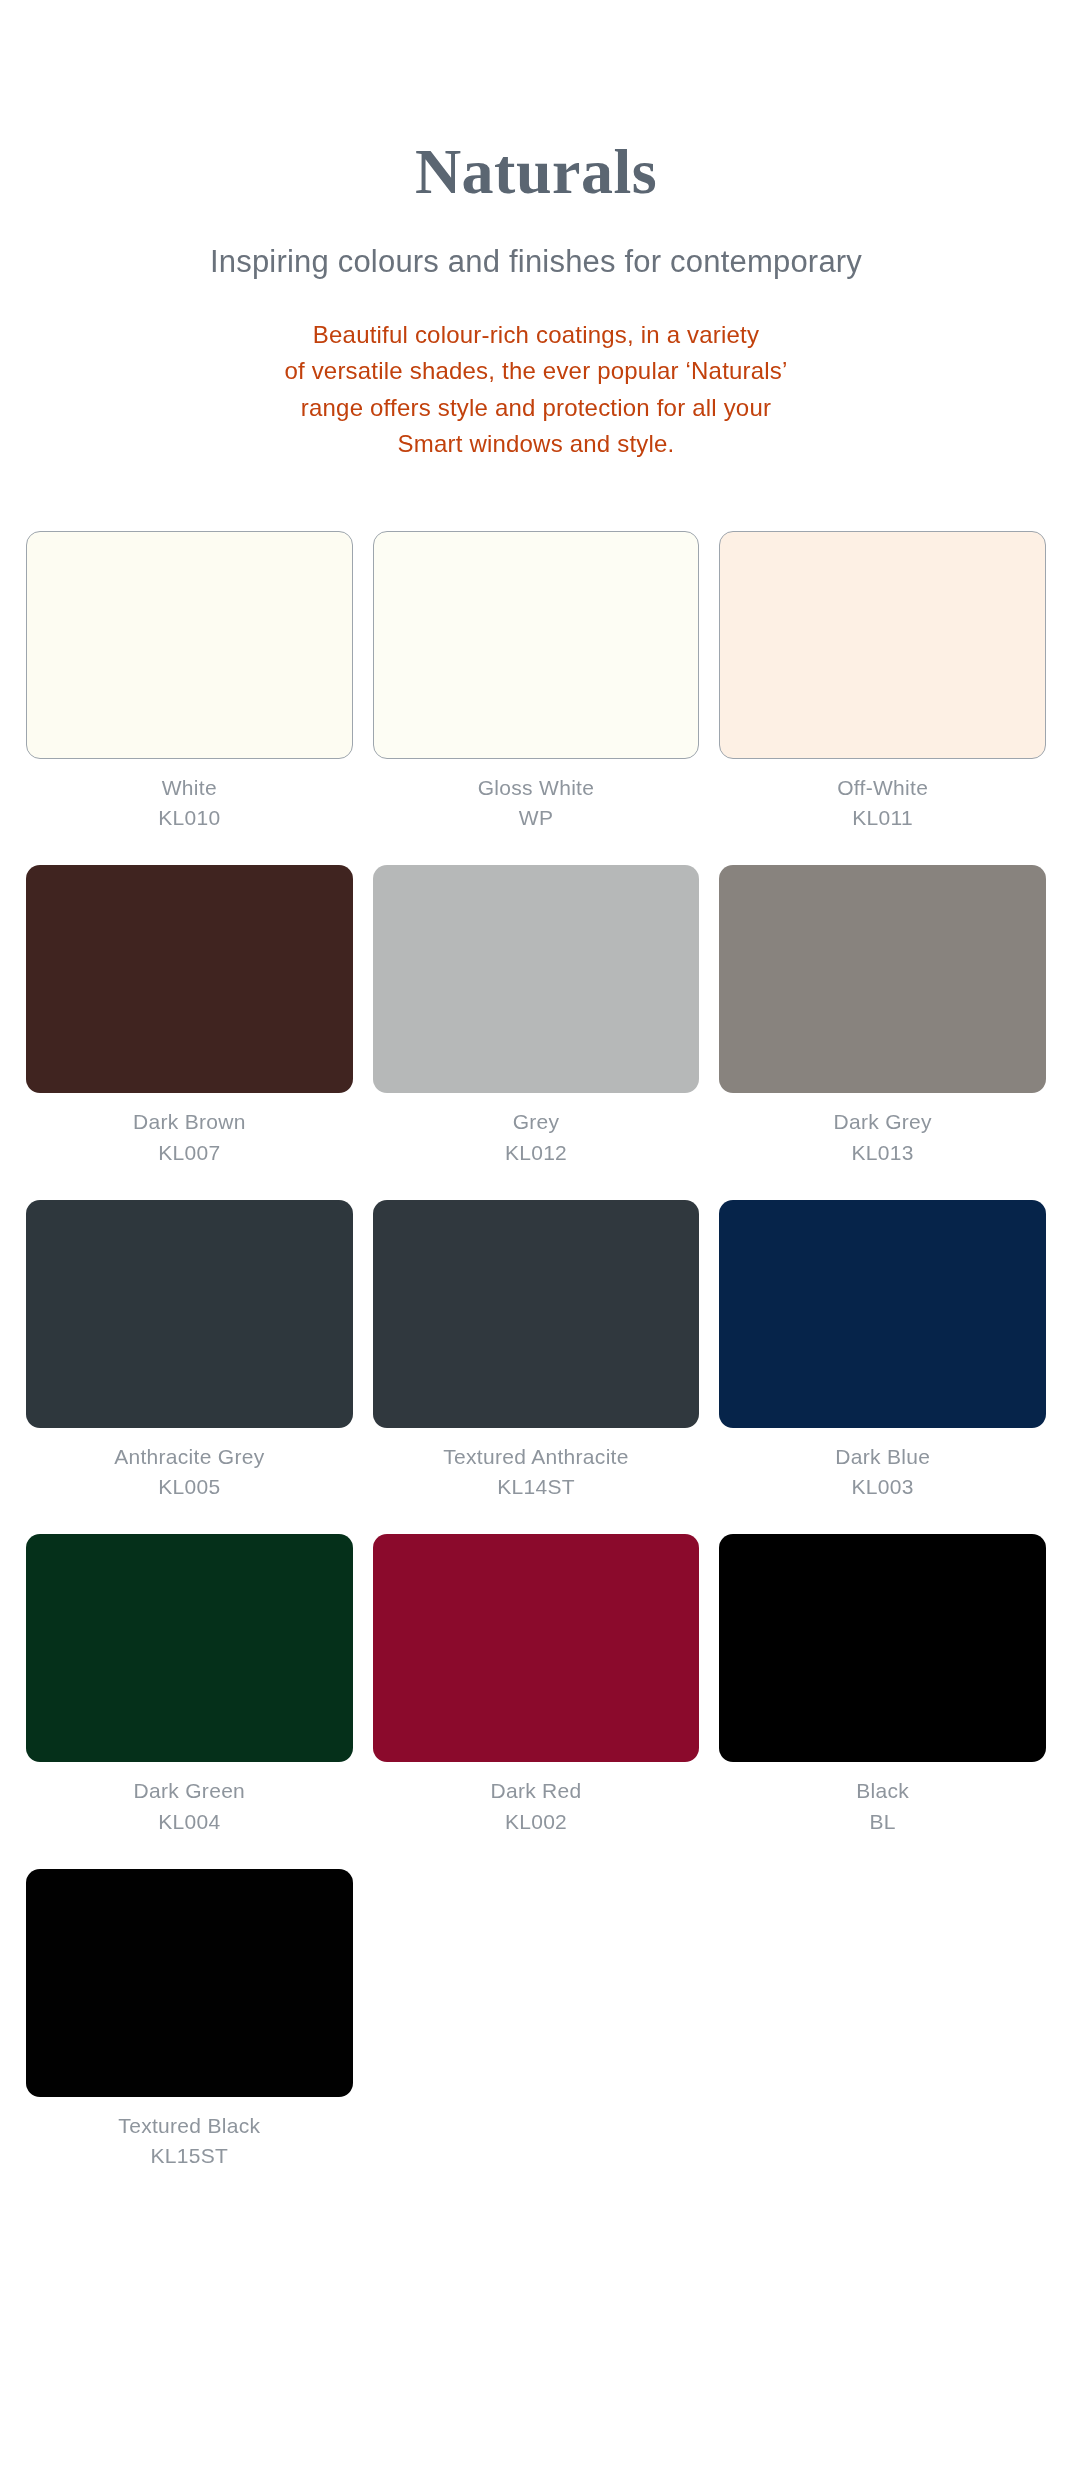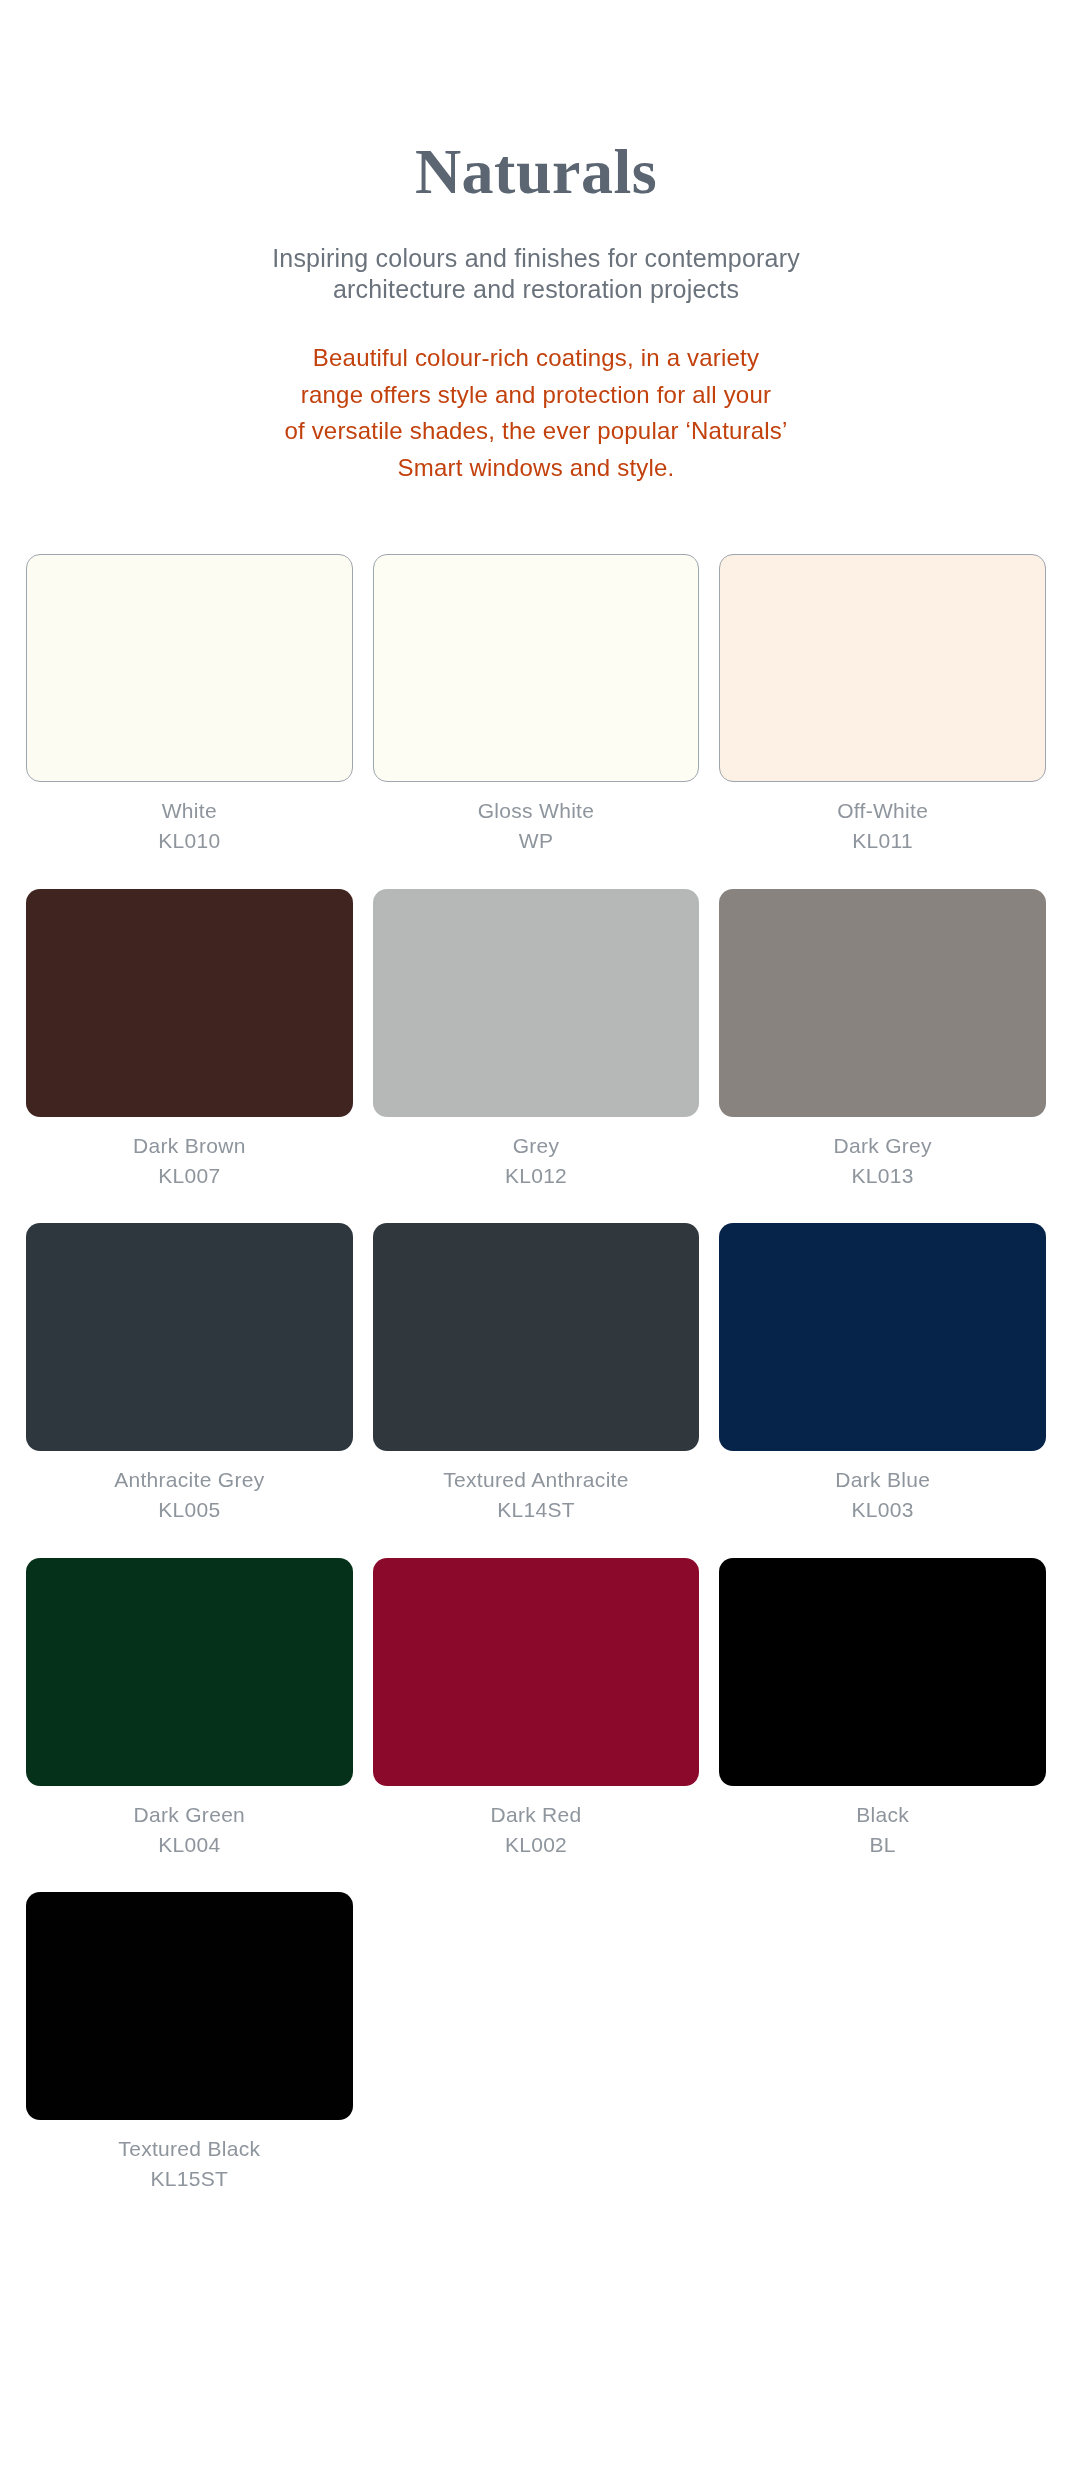--- a/index.html
+++ b/index.html
@@ -32,21 +32,21 @@
     font-size: 64px;
     line-height: 1.05;
     font-weight: 700;
     color: #5b6672;
     letter-spacing: 0.5px;
     margin: 0;
   }
   .subtitle {
     margin: 38px auto 0 auto;
     max-width: 900px;
-    font-size: 25px;
+    font-size: 31px;
     line-height: 1.22;
     font-weight: 300;
     color: #6a727c;
     letter-spacing: 0.2px;
   }
   .subtitle .line {
     display: block;
   }
   .blurb {
     margin: 36px auto 0 auto;
@@ -104,27 +104,26 @@
 </head>
 <body>
 
 <div class="page">
 
   <div class="header">
     <h1 class="page-title">Naturals</h1>
 
     <div class="subtitle">
       <span class="line">Inspiring colours and finishes for contemporary</span>
-      <span class="line">architecture and restoration projects</span>
     </div>
 
     <div class="blurb">
       <span class="line">Beautiful colour-rich coatings, in a variety</span>
+      <span class="line">of versatile shades, the ever popular ‘Naturals’</span>
       <span class="line">range offers style and protection for all your</span>
-      <span class="line">of versatile shades, the ever popular ‘Naturals’</span>
       <span class="line">Smart windows and style.</span>
     </div>
   </div>
 
   <div class="swatch-grid" id="swatch-grid">
       <div class="swatch-card">
         <div class="swatch-chip bordered" style="background: rgb(253, 252, 242);"></div>
         <div class="swatch-label">White</div>
         <div class="swatch-code">KL010</div>
       </div>

